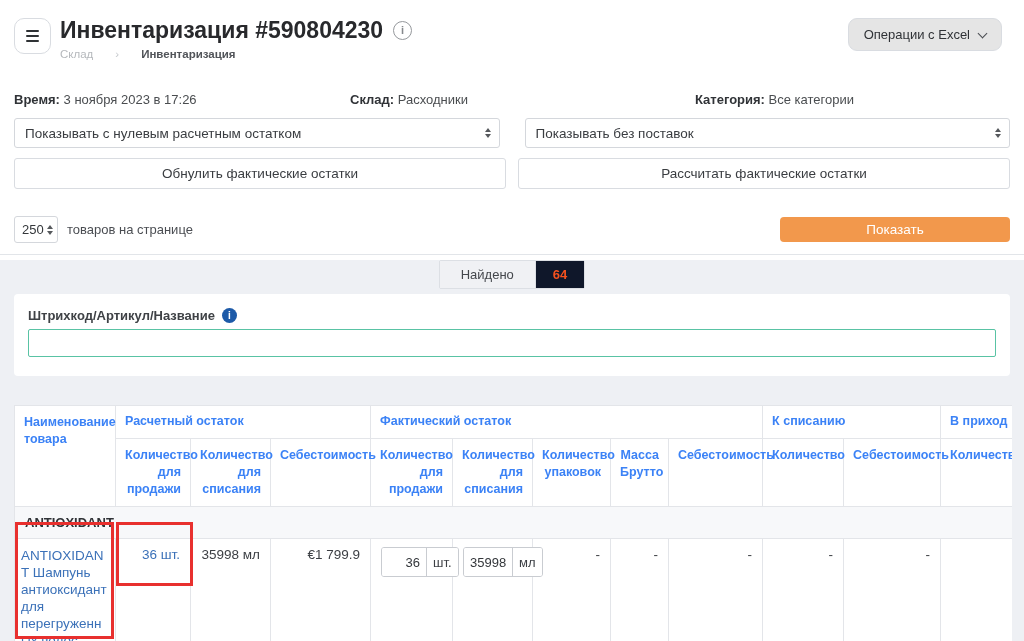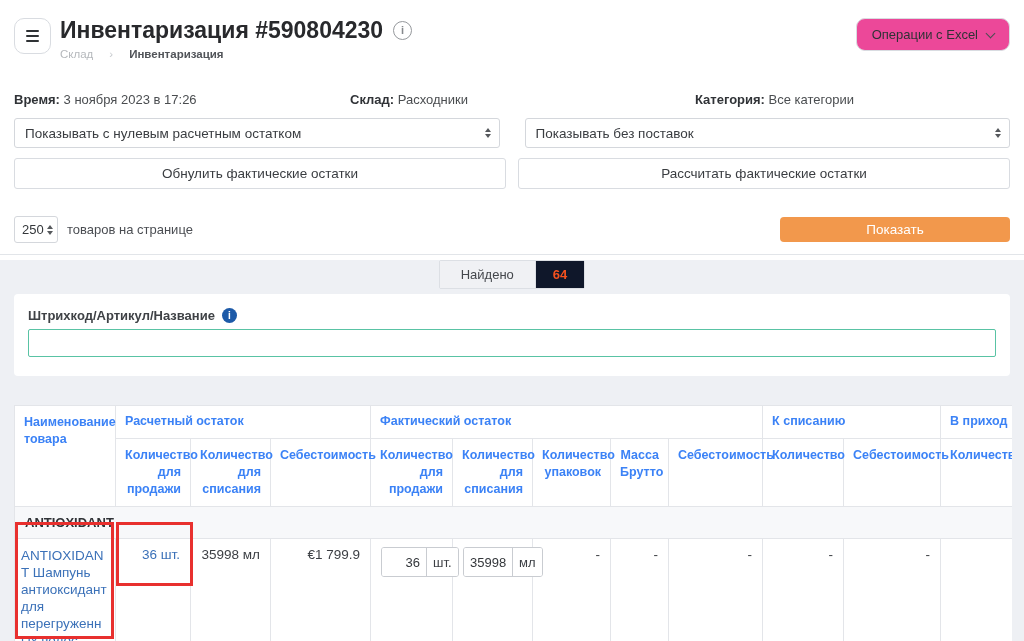--- a/index.html
+++ b/index.html
@@ -10,25 +10,25 @@
   
   .topbar { position:relative; padding:16px 14px 0 14px; height:62px; }
   .hamburger { position:absolute; left:14px; top:18px; width:37px; height:36px; background:#fff;
     border:1px solid #d9dce1; border-radius:10px; display:flex; flex-direction:column; gap:3px;
     align-items:center; justify-content:center; cursor:pointer; }
   .hamburger i { display:block; width:13px; height:2px; background:#2f3235; border-radius:1px; }
   .title-row { margin-left:46px; display:flex; align-items:center; gap:10px; }
   .page-title { font-size:23px; font-weight:bold; color:#28292c; line-height:28px; }
   .info-circle { width:19px; height:19px; border:1.5px solid #95989c; border-radius:50%;
     color:#85888c; font-size:11px; font-weight:bold; display:flex; align-items:center; justify-content:center; cursor:pointer; }
-  .breadcrumb { margin:4px 0 4px 46px; font-size:11.5px; color:#b5b8bc; display:flex; gap:16px; align-items:center; }
+  .breadcrumb { margin:4px 0 4px 46px; font-size:11.5px; color:#b5b8bc; display:flex; gap:22px; align-items:center; }
   .breadcrumb .parent { color:#b5b8bc; cursor:pointer; }
   .breadcrumb .sep { color:#c6c9cd; }
   .breadcrumb .current { color:#515459; font-weight:bold; }
-  .excel-btn { position:absolute; right:14px; top:18px; height:33px; padding:0 15px; background:#ec4899;
+  .excel-btn { position:absolute; right:22px; top:18px; height:33px; padding:0 15px; background:#e5e5e5;
     border:1px solid #d9dce1; border-radius:9px; font-size:13px; color:#2f3236;
     display:flex; align-items:center; gap:9px; cursor:pointer; font-family:inherit; }
   .chev-down { width:7px; height:7px; border-right:1.6px solid #4a4d52; border-bottom:1.6px solid #4a4d52;
     transform:rotate(45deg); margin-top:-3px; }
 
   
   .meta-row { display:flex; padding:0 14px; margin-top:30px; font-size:13px; color:#4a4d50; }
   .meta-item b { color:#303337; }
   .meta-time { width:336px; }
   .meta-wh { width:345px; }

